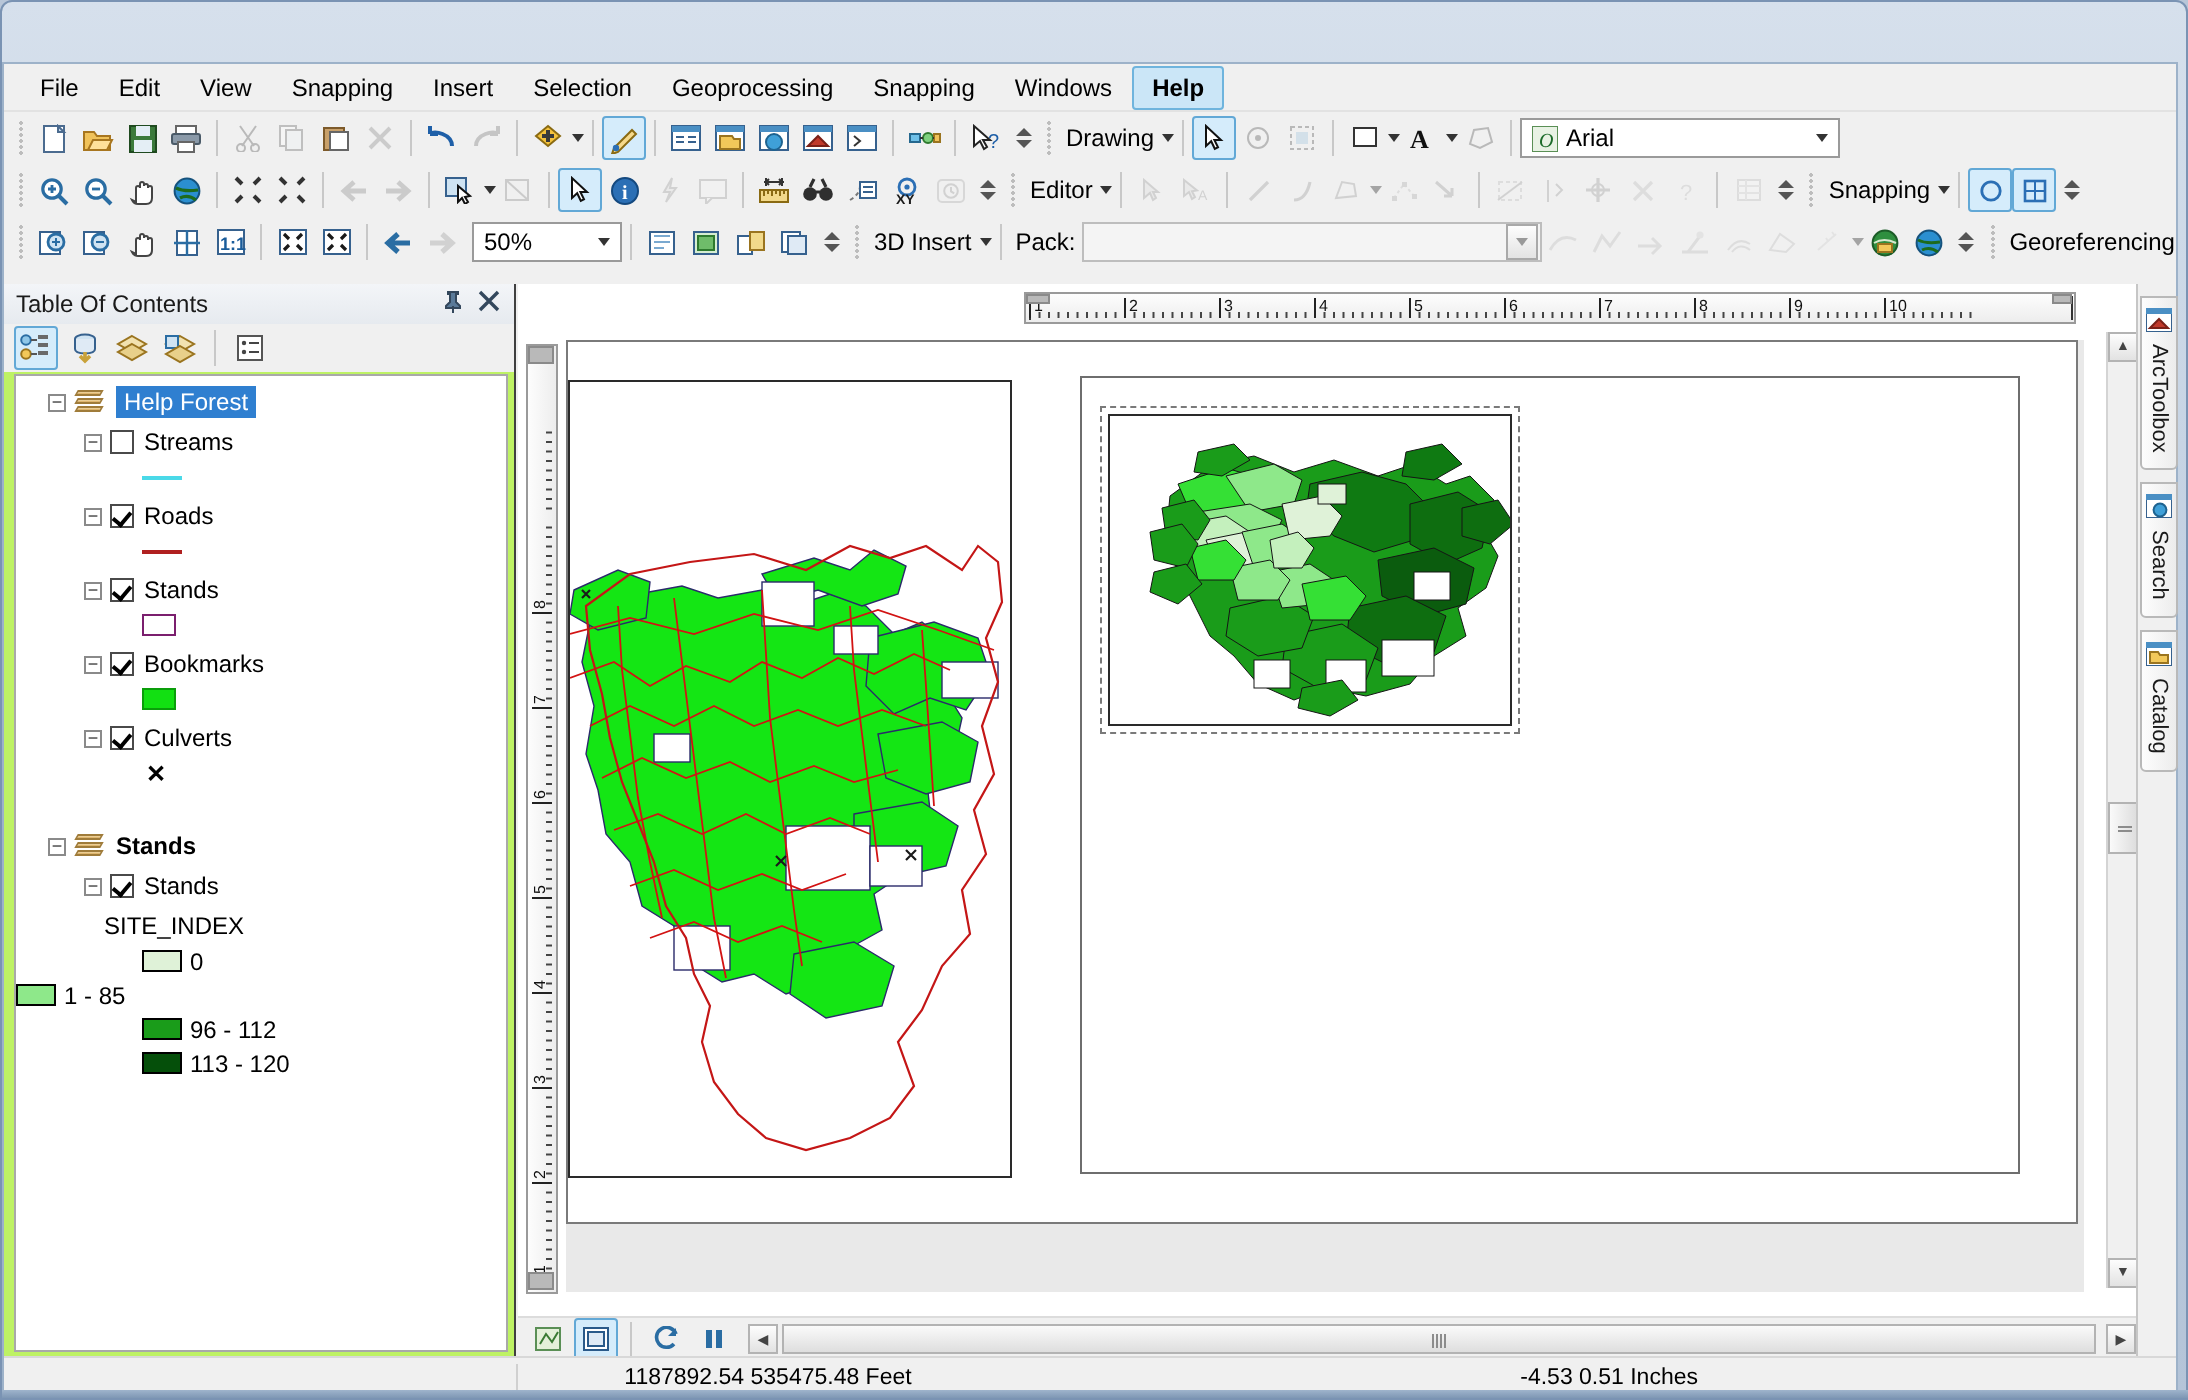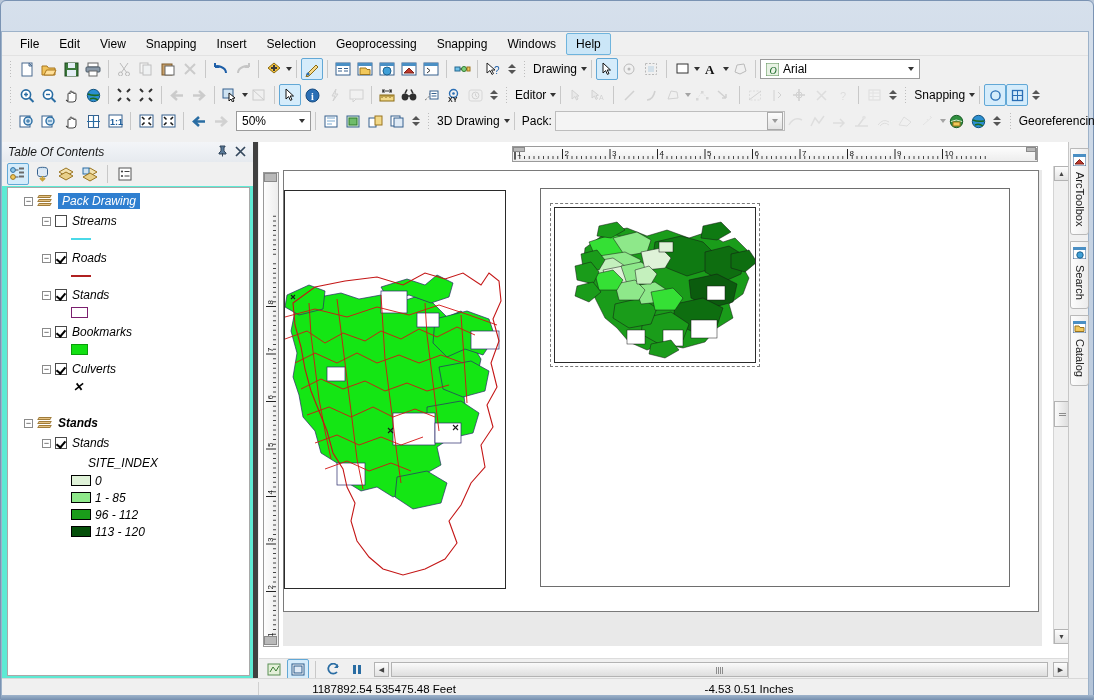--- a/index.html
+++ b/index.html
@@ -70,21 +70,21 @@
   
   .menubar {
     height: 24px; background: #f0f0f0;
     display: flex; align-items: center; padding-left: 8px;
     border-bottom: 1px solid #e2e2e2;
   }
   .menuitem {
     padding: 3px 9px; font-size: 12px; color: #000; border: 1px solid transparent;
     border-radius: 2px;
   }
-  .menuitem.active { background: #cbe6f7; border-color: #6fb4dd; }
+  .menuitem.active { background: #cbe6f7; border-color: #6fb4dd; font-weight: bold; }
 
   
   .tbrow {
     height: 26px; display: flex; align-items: center;
     background: #f0f0f0; padding-left: 3px;
   }
   .grip {
     width: 3px; height: 18px; margin: 0 4px;
     background-image: radial-gradient(#b7b7b7 40%, transparent 41%);
     background-size: 3px 3px; opacity: .9; flex: none;
@@ -108,23 +108,22 @@
   .combo-btn { width:16px;height:18px;border:1px solid #a9a9a9;background:linear-gradient(180deg,#fdfdfd,#e3e3e3);
     display:flex;align-items:center;justify-content:center;margin-left:auto;margin-right:1px;}
   .spin { width:9px; display:flex; flex-direction:column; align-items:center; gap:2px; margin:0 3px; flex:none;}
   .spin i { display:block; width:0;height:0; border-left:4px solid transparent;border-right:4px solid transparent;}
   .spin .up { border-bottom:4px solid #555; }
   .spin .dn { border-top:4px solid #555; }
 
   
   .toc {
     position: absolute; left: 0; top: 110px; width: 256px; height: 538px;
-    background: #5eead4;
-    border-right: 5px solid #404040;
-    font-style: italic;
+    background: #bef264;
+    border-right: 1px solid #404040;
   }
   .toc-header {
     height: 20px; display:flex; align-items:center; padding-left:6px;
     font-size: 12px; color:#1a1a1a;
     background: linear-gradient(180deg,#f3f5f8,#e6eaef);
   }
   .toc-hdr-btns { margin-left:auto; display:flex; align-items:center; gap:7px; margin-right:7px; color:#33475c; font-size:11px;}
   .toc-toolbar {
     height: 24px; display:flex; align-items:center; padding-left:5px; gap:2px;
     background:#f0f0f0;
@@ -792,21 +791,21 @@
         <svg width="15" height="13">
             <rect x="1" y="1" width="9" height="10" fill="#fff" stroke="#36618e"></rect>
             <rect x="4" y="3" width="9" height="9" fill="#dfeaf5" stroke="#36618e"></rect>
           </svg>
       </div>
       <div class="spin">
           <i class="up"></i>
           <i class="dn"></i>
         </div>
       <div class="grip"></div>
-      <div class="tb-label">3D Drawing</div>
+      <div class="tb-label">3D Insert</div>
       <div class="arrow-dn"></div>
       <div class="tb-sep"></div>
       <div class="tb-label">Pack:</div>
       <div class="combo dis" style="width:230px">
         <span></span>
         <span class="combo-btn">
             <span class="arrow-dn" style="border-top-color:#999"></span>
           </span>
       </div>
       <div class="btn dis">
@@ -930,21 +929,21 @@
 
       <div class="toc-tree">
 
         <div class="tnode" style="padding-left:16px;margin-top:4px">
           <span class="exp">−</span>
           <span class="lyr-icon">
               <i></i>
               <b></b>
               <u></u>
             </span>
-          <span class="tlabel sel">Pack Drawing</span>
+          <span class="tlabel sel">Help Forest</span>
         </div>
 
         <div class="tnode" style="padding-left:34px;margin-top:2px">
           <span class="exp">−</span>
           <span class="cbx"></span>
           <span class="tlabel">Streams</span>
         </div>
         <div class="swatch-row" style="padding-left:63px">
           <span class="sw-line" style="background:#4ad9e8"></span>
         </div>
@@ -993,29 +992,29 @@
               <u></u>
             </span>
           <span class="tlabel bold">Stands</span>
         </div>
 
         <div class="tnode" style="padding-left:34px;margin-top:2px">
           <span class="exp">−</span>
           <span class="cbx on"></span>
           <span class="tlabel">Stands</span>
         </div>
-        <div class="tnode" style="padding-left:80px;margin-top:2px">
+        <div class="tnode" style="padding-left:44px;margin-top:2px">
           <span class="tlabel">SITE_INDEX</span>
         </div>
 
         <div class="legend-row" style="padding-left:63px">
           <span class="legend-sw" style="background:#dff2d8"></span>
           <span class="legend-txt">0</span>
         </div>
-        <div class="legend-row" style="padding-left:63px">
+        <div class="legend-row" style="">
           <span class="legend-sw" style="background:#8ee88a"></span>
           <span class="legend-txt">1 - 85</span>
         </div>
         <div class="legend-row" style="padding-left:63px">
           <span class="legend-sw" style="background:#1a9c1a"></span>
           <span class="legend-txt">96 - 112</span>
         </div>
         <div class="legend-row" style="padding-left:63px">
           <span class="legend-sw" style="background:#054f0a"></span>
           <span class="legend-txt">113 - 120</span>
@@ -1429,18 +1428,18 @@
         </span>
         <span class="rtab-label">Catalog</span>
       </div>
     </div>
 
     <div class="statusbar">
       <div style="width:256px"></div>
       <div class="st-seg"></div>
       <div style="width:250px;text-align:center">1187892.54  535475.48 Feet</div>
       <div style="width:140px"></div>
-      <div style="width:200px;text-align:center">-4.53  0.51 Inches</div>
+      <div style="width:200px;text-align:right">-4.53  0.51 Inches</div>
     </div>
 
   </div>
   <div class="bottom-strip"></div>
 </div>
 
 </body></html>

